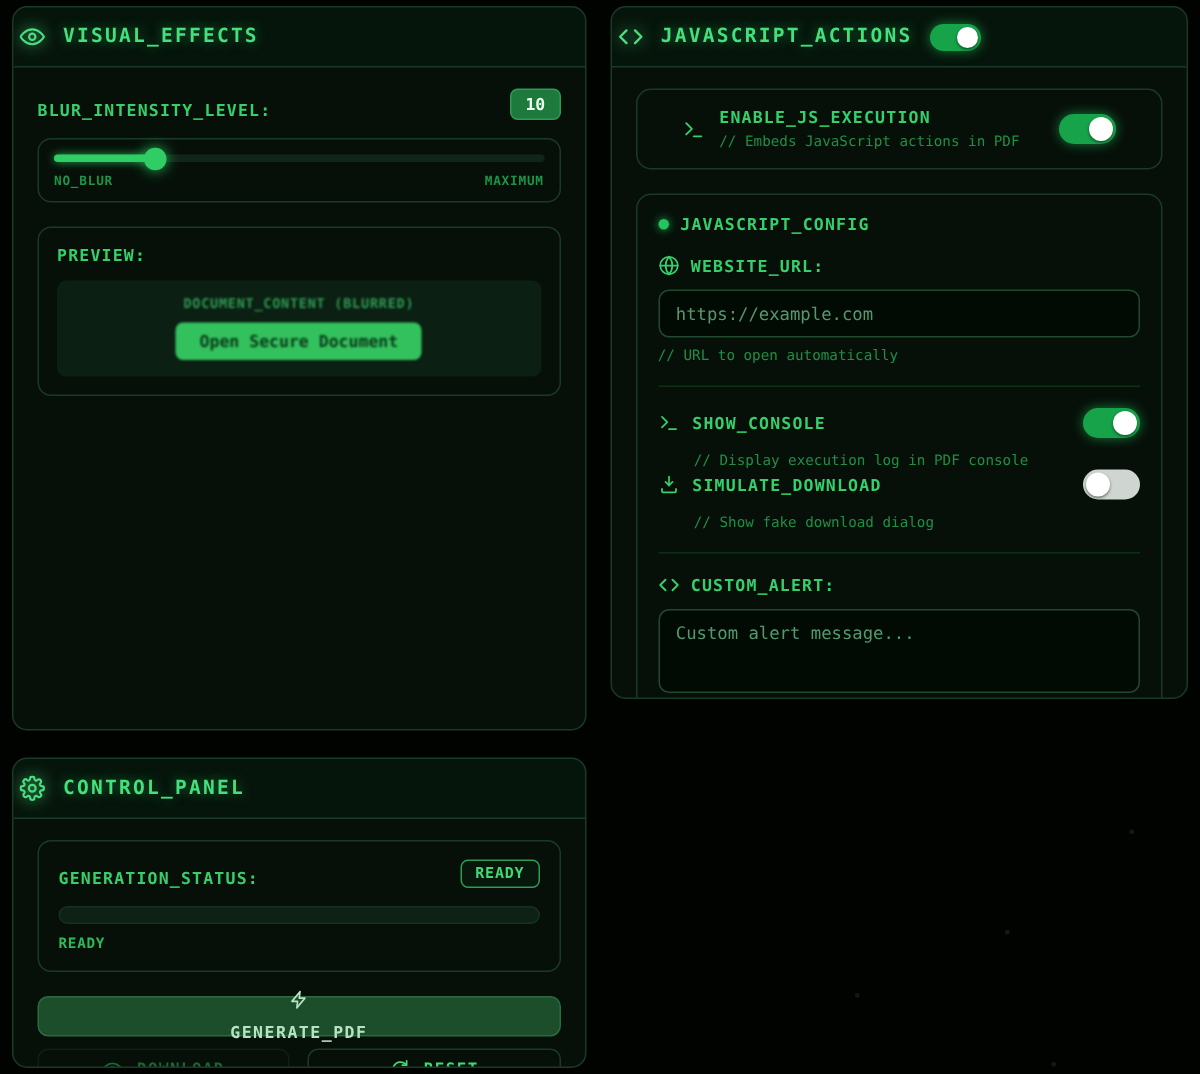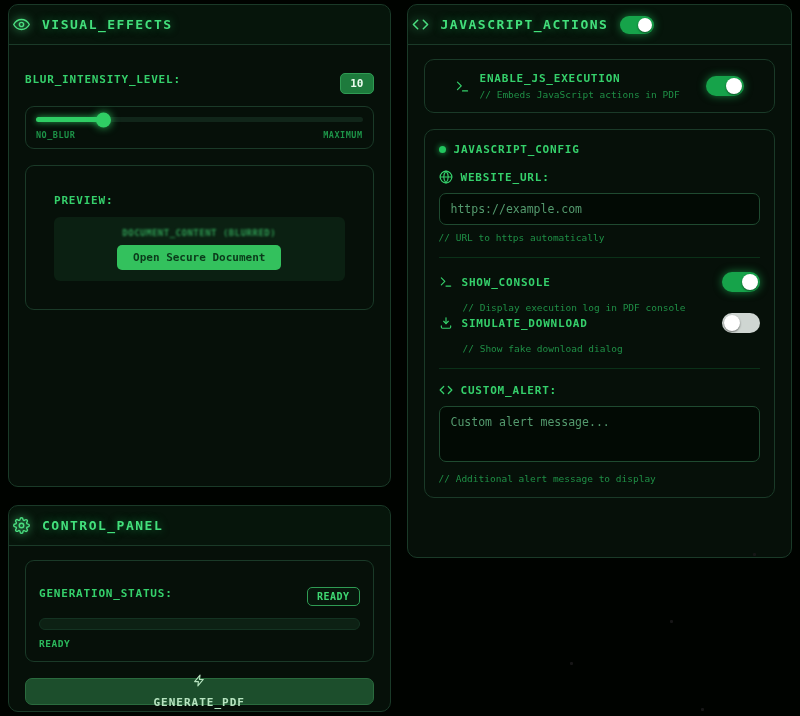--- a/index.html
+++ b/index.html
@@ -6,21 +6,21 @@
   html,body { width:800px; height:716px; background:#000300; overflow:hidden; }
   body { font-family:"DejaVu Sans Mono","Liberation Mono",monospace; color:#4ade80; position:relative; }
 
   .page { display:flex; gap:16px; padding:4px 8px; }
   .col { display:flex; flex-direction:column; gap:18px; }
   .col-left { width:384px; }
   .col-right { width:387px; }
 
   .panel { background:#061009; border:1px solid #1a3a28; border-radius:10px; overflow:hidden; }
   .panel-ve { height:483px; }
-  .panel-js { height:554px; }
+  .panel-js { height:462px; }
   .panel-cp { height:207px; }
 
   .panel-header { display:flex; align-items:center; gap:12px; padding:10px 4px; height:40px;
     border-bottom:1px solid #1a3a28; background:rgba(34,197,94,0.03); }
   .panel-title { font-size:13px; font-weight:bold; letter-spacing:1.5px; color:#43e07c;
     text-shadow:0 0 8px rgba(34,197,94,.55); }
   .hdr-icon { display:flex; filter:drop-shadow(0 0 5px rgba(74,222,128,.9)); }
   .panel-body { padding:14px 16px; }
 
   
@@ -30,34 +30,34 @@
   .toggle-lg .knob { width:16px; height:16px; }
   .toggle-sm { width:34px; height:18px; }
   .toggle-sm .knob { width:14px; height:14px; }
   .toggle[data-state="on"]  { background:#16a34a; box-shadow:0 0 8px rgba(34,197,94,.6); }
   .toggle[data-state="off"] { background:#cfd6d2; }
   .toggle-lg[data-state="on"]  .knob { right:2px; }
   .toggle-lg[data-state="off"] .knob { left:2px; }
   .toggle-sm[data-state="on"]  .knob { right:2px; }
 
   
-  .row-between { display:flex; align-items:flex-start; justify-content:space-between;margin-top:14px; }
+  .row-between { display:flex; align-items:flex-end; justify-content:space-between; }
   .label { font-size:11px; font-weight:bold; letter-spacing:.8px; color:#35d06b; }
   .value-badge { background:#1d7a3c; color:#eafbee; font-size:11px; font-weight:bold;
     padding:3px 9px; border-radius:5px; border:1px solid #2f9b53; }
   .slider-box { margin-top:12px; border:1px solid #1a3a28; border-radius:9px; padding:10px 10px 8px; }
   .slider-track { position:relative; height:5px; border-radius:999px; background:#11261a; }
   .slider-fill { position:absolute; left:0; top:0; height:5px; border-radius:999px;
     background:#2fce64; box-shadow:0 0 6px rgba(47,206,100,.8); }
   .slider-fill::after { content:""; position:absolute; right:-8px; top:50%; transform:translateY(-50%);
     width:15px; height:15px; border-radius:50%; background:#2fce64; box-shadow:0 0 9px rgba(47,206,100,.9); }
   .slider-labels { display:flex; justify-content:space-between; margin-top:8px;
     font-size:8.5px; letter-spacing:.5px; color:#1d9448; font-weight:bold; }
 
-  .preview-box { margin-top:16px; border:1px solid #1a3a28; border-radius:9px; padding:28px; }
+  .preview-box { margin-top:16px; border:1px solid #1a3a28; border-radius:9px; padding:12px; }
   .preview-inner { margin-top:10px; background:#0b2012; border-radius:6px; height:64px;
     display:flex; flex-direction:column; align-items:center; justify-content:center; gap:7px; }
   .blurred-text { font-size:9px; font-weight:bold; letter-spacing:.5px; color:#2f9b53; filter:blur(0.8px); }
   .open-doc-btn { background:#33c15d; color:#0b3a1a; font-family:inherit; border:none; border-radius:5px;
     font-size:11px; font-weight:bold; padding:6px 16px; filter:blur(0.6px); cursor:pointer; }
 
   
   .feature-box { border:1px solid #1a3a28; border-radius:10px; padding:12px 30px;
     display:flex; align-items:center; gap:10px; }
   .feature-text { flex:1; }
@@ -233,21 +233,21 @@
             <span class="icon">
               <svg width="14" height="14" viewBox="0 0 24 24" fill="none" stroke="#35d06b" stroke-width="2" stroke-linecap="round">
                   <circle cx="12" cy="12" r="10"></circle>
                   <path d="M2 12h20"></path>
                   <path d="M12 2a15 15 0 0 1 0 20 15 15 0 0 1 0-20z"></path>
                 </svg>
             </span>
             <span class="feature-title">WEBSITE_URL:</span>
           </div>
           <input class="text-input" type="text" placeholder="https://example.com" style="">
-          <div class="field-comment">// URL to https automatically</div>
+          <div class="field-comment">// URL to open automatically</div>
 
           <hr class="divider">
 
           <div class="toggle-row">
             <span class="icon">
               <svg width="14" height="14" viewBox="0 0 24 24" fill="none" stroke="#35d06b" stroke-width="2" stroke-linecap="round" stroke-linejoin="round">
                   <path d="m4 17 6-6-6-6"></path>
                   <path d="M12 19h8"></path>
                 </svg>
             </span>

